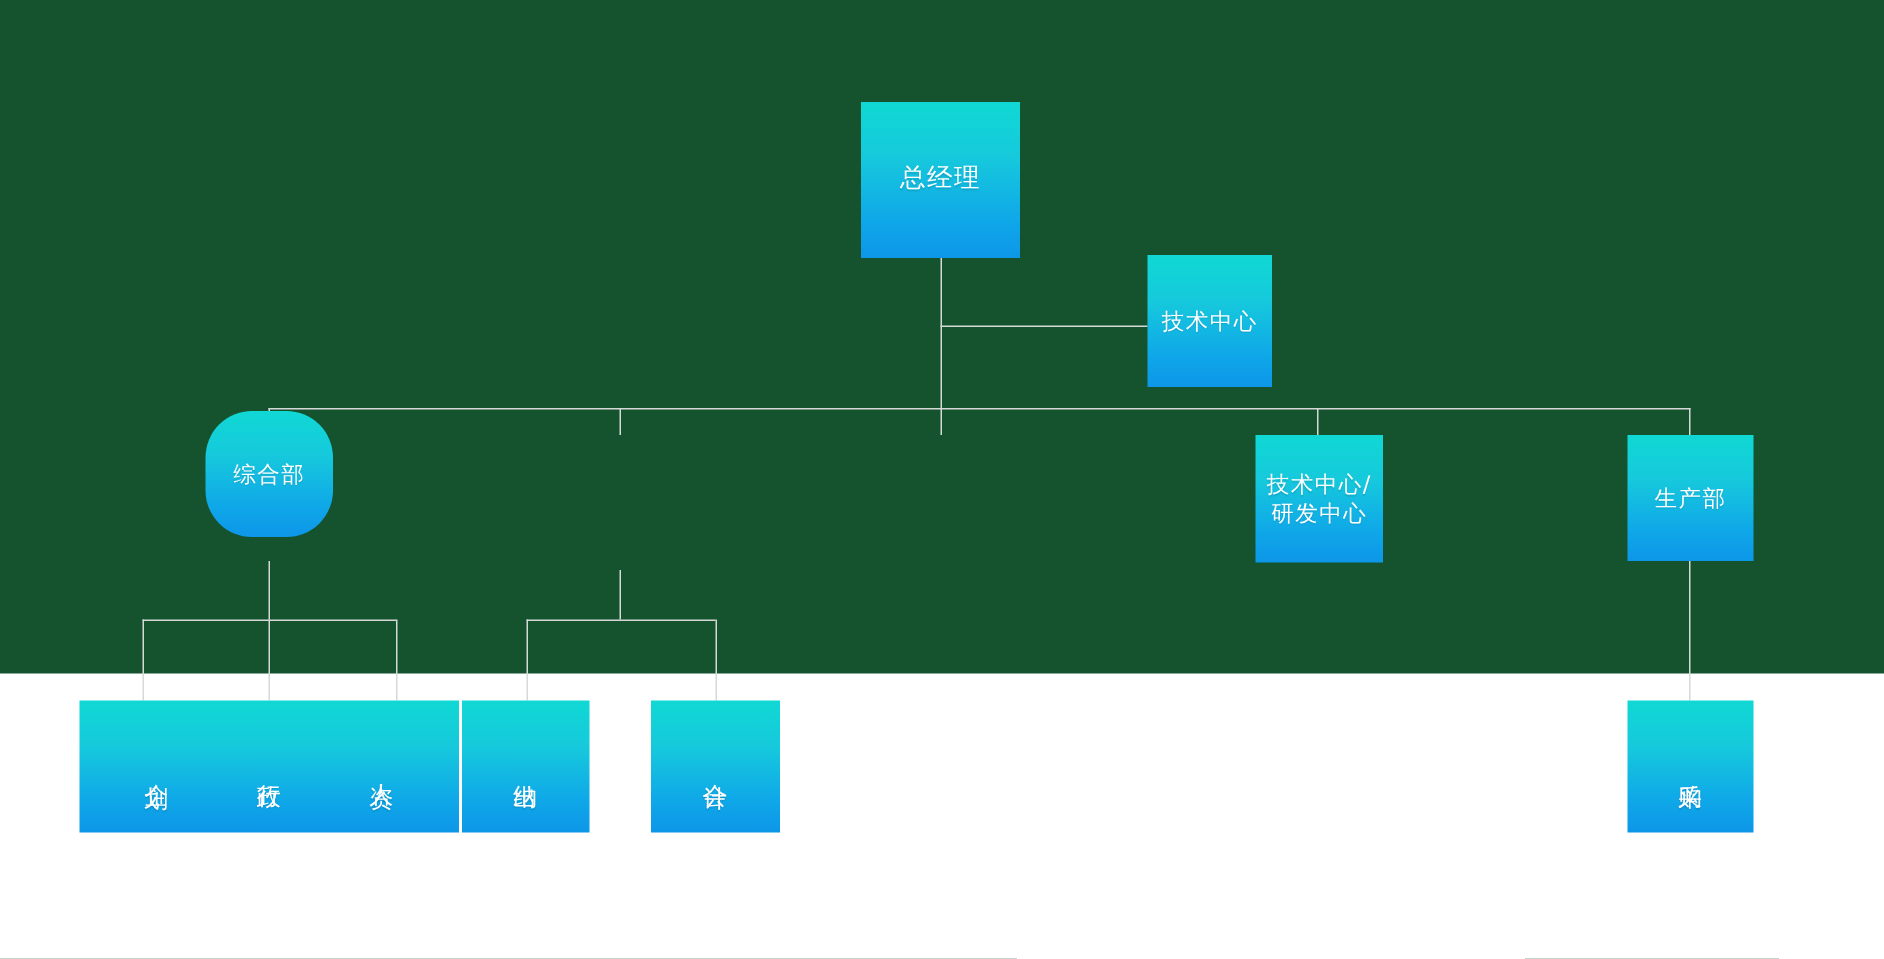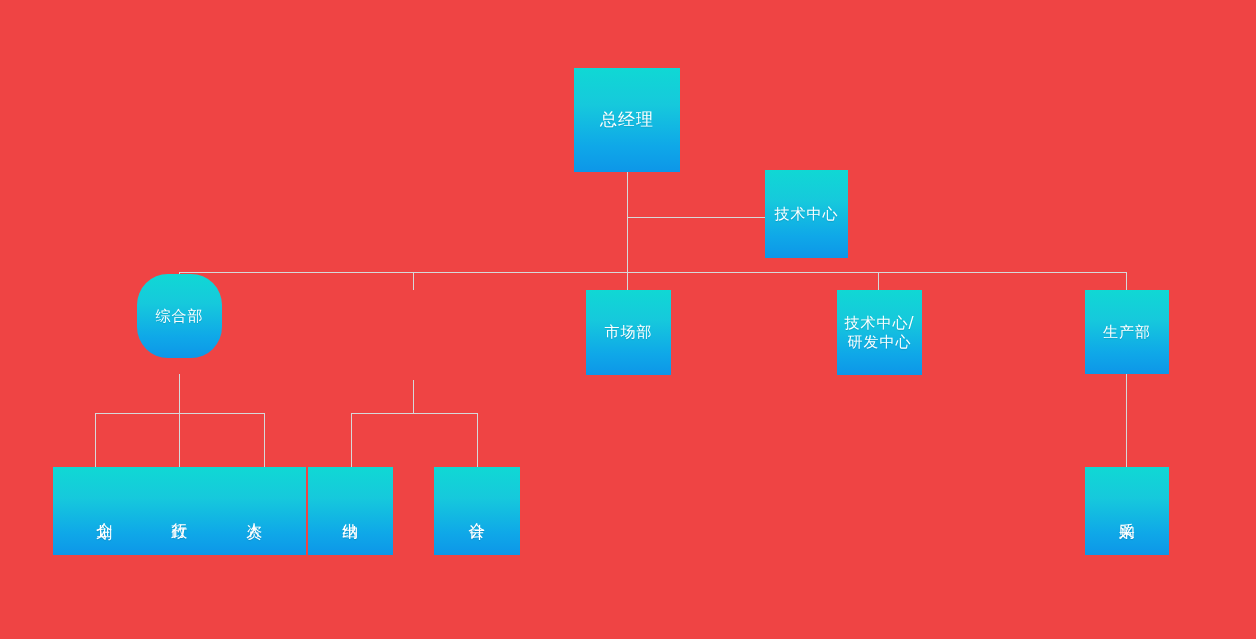--- a/index.html
+++ b/index.html
@@ -9,22 +9,22 @@
   }
   body {
     width: 1256px;
     height: 639px;
     font-family: "DejaVu Sans", "Liberation Sans", sans-serif;
     overflow: hidden;
   }
   #chart-canvas {
     position: relative;
     width: 1256px;
-    height: 639px;
-    background: #ef4444;
+    height: 449px;
+    background: #14532d;
   }
   
   .line {
     position: absolute;
     background: #d6d8da;
   }
   .line-h { height: 1px; }
   .line-v { width: 1px; }
 
   
@@ -104,23 +104,20 @@
 
   <div class="node" style="left:765px; top:170px; width:83px; height:88px;">
     <span class="node-label" style="font-size:15px;">技术中心</span>
   </div>
 
   <div class="node" style="left:137px; top:274px; width:85px; height:84px;border-radius:31px;">
     <span class="node-label" style="font-size:15px;">综合部</span>
   </div>
 
 
-  <div class="node" style="left:586px; top:290px; width:85px; height:85px;">
-    <span class="node-label" style="font-size:15px;">市场部</span>
-  </div>
 
   <div class="node" style="left:837px; top:290px; width:85px; height:85px;align-items:center;">
     <span class="node-label" style="font-size:15px;">技术中心/
 研发中心</span>
   </div>
 
   <div class="node" style="left:1085px; top:290px; width:84px; height:84px;">
     <span class="node-label" style="font-size:15px;">生产部</span>
   </div>
 

